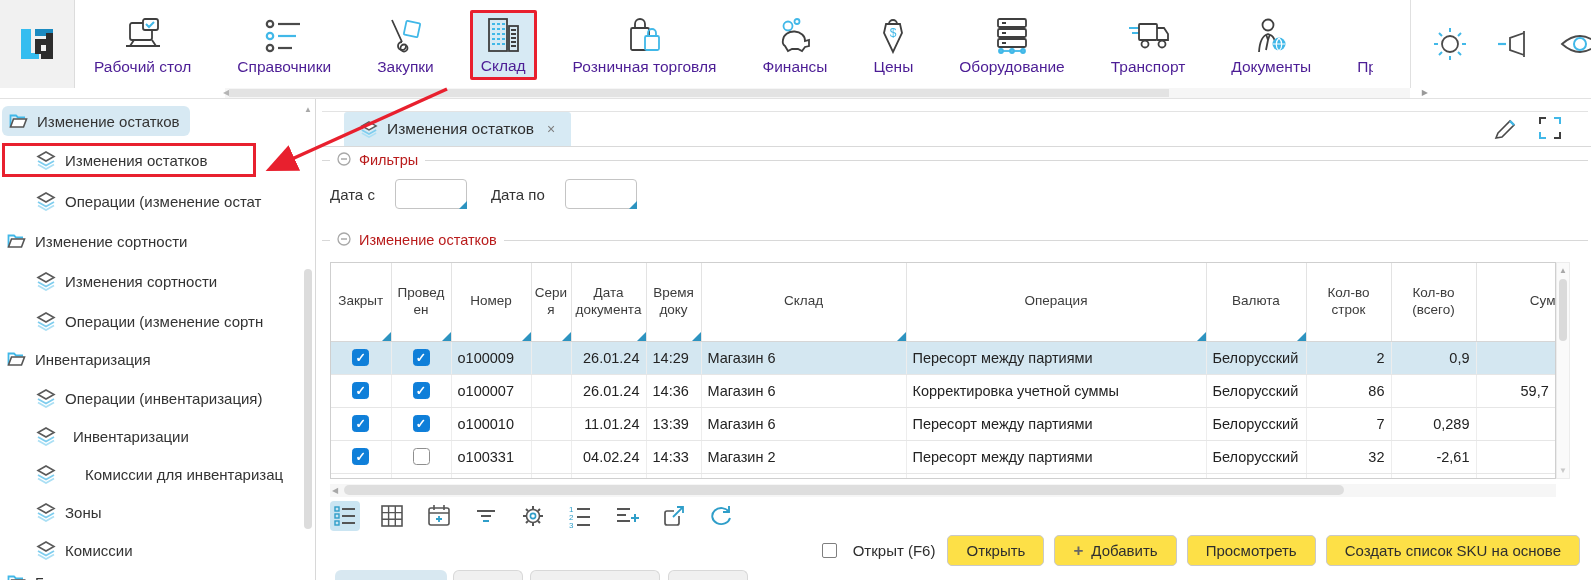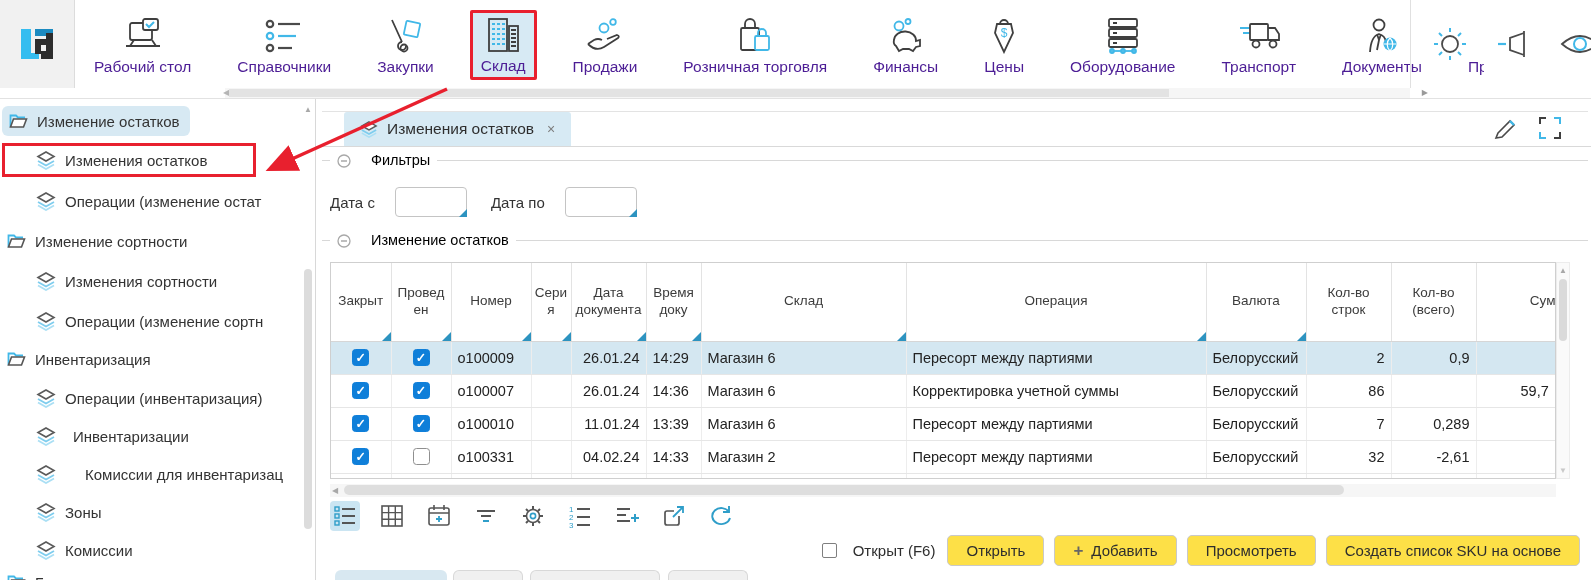--- a/index.html
+++ b/index.html
@@ -36,24 +36,24 @@
   .main { position:absolute; left:316px; top:99px; width:1275px; height:481px; background:#fff; overflow:hidden; }
   .main-topline { position:absolute; left:6px; top:12px; width:1266px; height:1px; background:#e3e3e3; }
   .tabline { position:absolute; left:0px; top:47px; width:1275px; height:1px; background:#d9d9d9; }
   .tab { position:absolute; left:28px; top:13px; height:34px; background:#d7eaf4; border-radius:3px 3px 0 0; display:flex; align-items:center; gap:9px; padding:0 16px; cursor:pointer; }
   .tab .tab-lbl { font-size:15.5px; color:#2e2e2e; }
   .tab .tab-x { color:#7d7d7d; font-size:14px; margin-left:4px; cursor:pointer; }
   .hdr-icons { position:absolute; right:28px; top:16px; display:flex; gap:18px; }
 
   
   .group-line { position:absolute; height:1px; background:#d8d8d8; }
-  .group-label { position:absolute; display:flex; align-items:flex-end; gap:20px; background:#fff; padding:0 7px; font-size:14.5px; color:#000000; }
-
-  
-  .filters-row { position:absolute; left:14px; top:88px; display:flex; align-items:center; gap:20px; font-size:15px; color:#333; }
+  .group-label { position:absolute; display:flex; align-items:flex-start; gap:8px; background:#fff; padding:0 7px; font-size:14.5px; color:#b91c1c; }
+
+  
+  .filters-row { position:absolute; left:14px; top:80px; display:flex; align-items:center; gap:20px; font-size:15px; color:#333; }
   .date-input { width:72px; height:30px; border:1px solid #c4c4c4; border-radius:4px; position:relative; background:#fff; font-size:14px; padding:0 6px; }
   .corner-tri { position:absolute; right:0; bottom:0; width:0; height:0; border-left:8px solid transparent; border-bottom:8px solid #2d93c0; }
 
   
   .grid-wrap { position:absolute; left:14px; top:163px; width:1226px; height:217px; overflow:hidden; border:1px solid #cfcfcf; background:#fff; }
   table.grid { border-collapse:collapse; table-layout:fixed; width:1295px; }
   .grid th { height:78px; font-weight:normal; font-size:13.5px; color:#3c3c3c; border-right:1px solid #e3e3e3; text-align:center; vertical-align:middle; position:relative; padding:2px 3px; overflow:hidden; overflow-wrap:anywhere; line-height:1.25; background:#fff; border-bottom:1px solid #d6d6d6; }
   .grid td { height:33px; font-size:14.5px; color:#222; border-right:1px solid #ededed; border-bottom:1px solid #e6e6e6; padding:0 6px; overflow:hidden; white-space:nowrap; background:transparent; }
   .grid tr.sel td { background:#d4e7f1; }
   .grid tr.stub td { height:6px; border-bottom:none; }
@@ -145,28 +145,20 @@
       <div class="tb-item selected">
         <svg width="42" height="36" viewBox="0 0 42 36" fill="none" stroke-width="1.8">
           <rect x="7" y="2" width="18" height="32" stroke="#3f3f3f"></rect>
           <g stroke="#41b8e8" stroke-width="2">
             <path d="M10,7 h3 M15,7 h3 M20,7 h3 M10,12 h3 M15,12 h3 M20,12 h3 M10,17 h3 M15,17 h3 M20,17 h3 M10,22 h3 M15,22 h3 M20,22 h3 M10,27 h3 M15,27 h3 M20,27 h3"></path>
           </g>
           <rect x="27" y="9" width="9" height="25" stroke="#3f3f3f"></rect>
           <path d="M29,13 h5 M29,17 h5 M29,21 h5 M29,25 h5 M29,29 h5" stroke="#3f3f3f"></path>
         </svg>
         <span class="lbl">Склад</span>
-      </div>
-      <div class="tb-item">
-        <svg width="42" height="36" viewBox="0 0 42 36" fill="none" stroke-width="1.8">
-          <circle cx="20" cy="10" r="4.5" stroke="#41b8e8"></circle>
-          <circle cx="29" cy="4" r="2.8" stroke="#41b8e8"></circle>
-          <path d="M4,26 q8,8 16,3 l14,-9 q2,-2 -1,-3 l-10,4 M4,26 l6,-4 q4,-2 8,0" stroke="#3f3f3f"></path>
-        </svg>
-        <span class="lbl">Продажи</span>
       </div>
       <div class="tb-item">
         <svg width="44" height="36" viewBox="0 0 44 36" fill="none" stroke-width="1.8">
           <path d="M12,10 v-4 a5,5 0 0 1 10,0 v4" stroke="#3f3f3f"></path>
           <rect x="8" y="10" width="18" height="22" rx="1.5" stroke="#3f3f3f"></rect>
           <path d="M25,18 v-3 a4,4 0 0 1 8,0 v3" stroke="#41b8e8"></path>
           <rect x="22" y="18" width="14" height="14" rx="1.5" stroke="#41b8e8" fill="#fff"></rect>
         </svg>
         <span class="lbl">Розничная торговля</span>
       </div>

